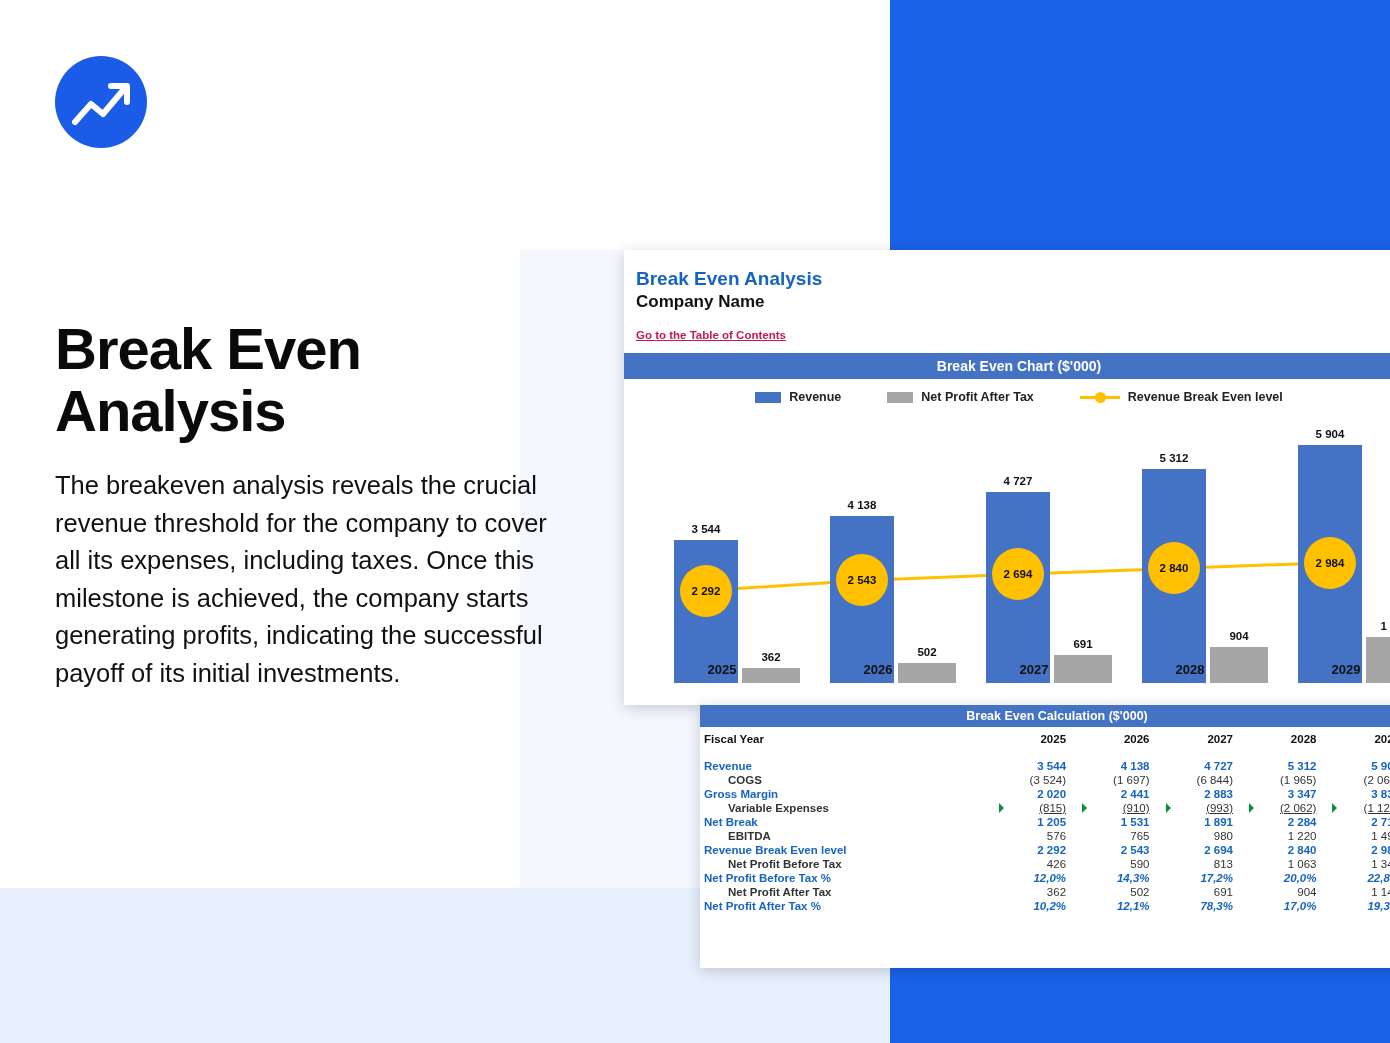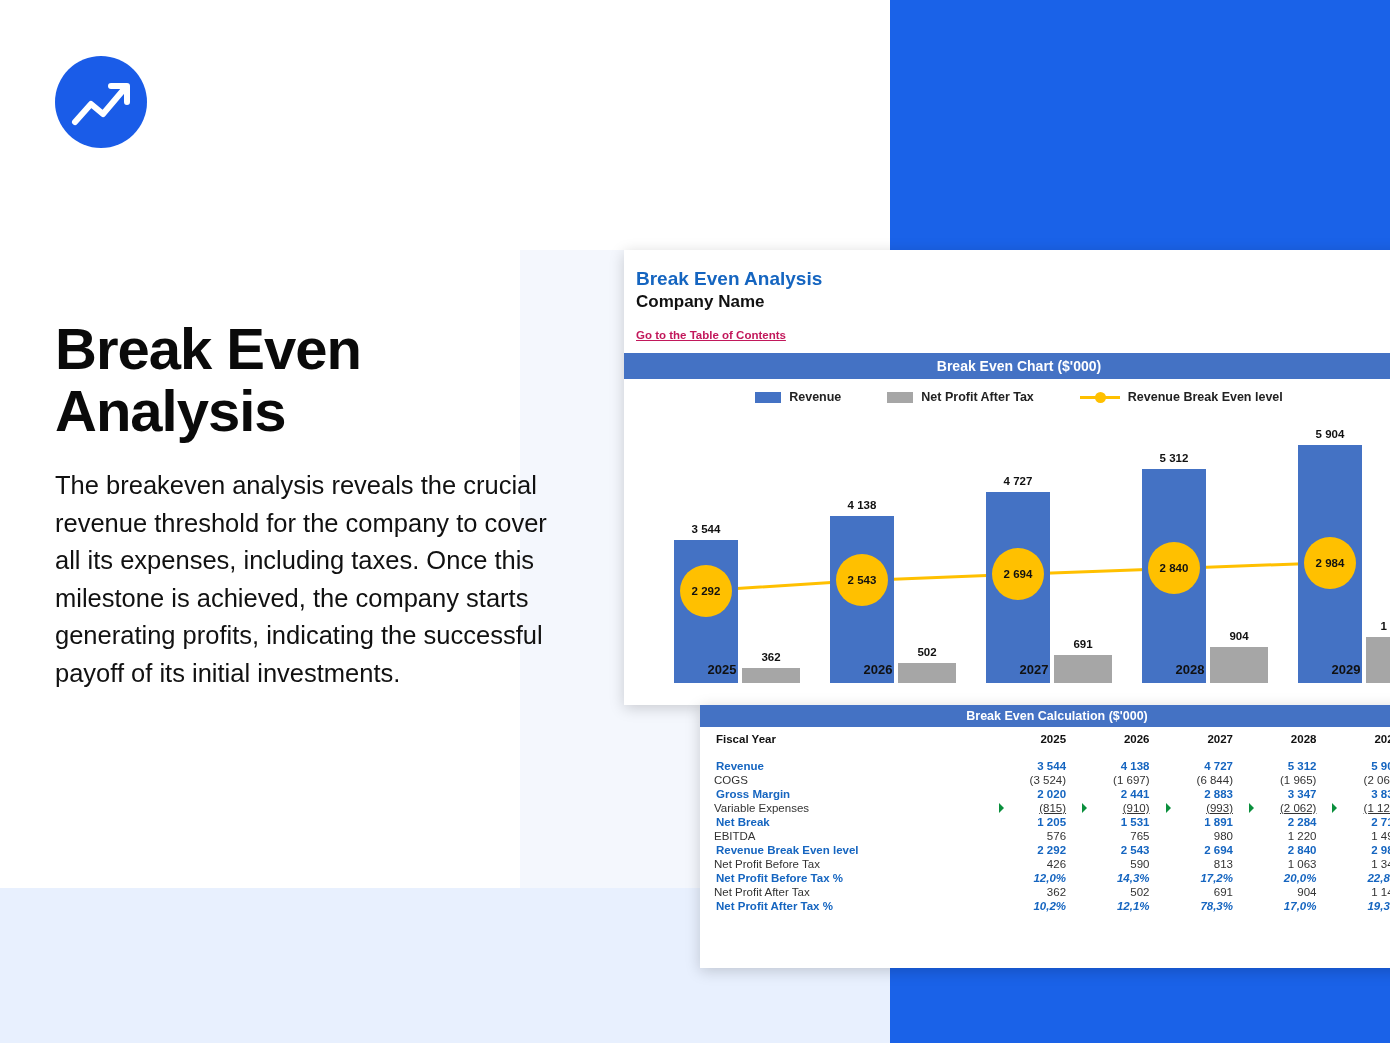--- a/index.html
+++ b/index.html
@@ -117,22 +117,22 @@
   .tablecard {
     position:absolute; left:700px; top:705px; width:714px; height:263px;
     background:#ffffff; box-shadow:0 3px 14px rgba(0,0,0,0.18); overflow:hidden;
   }
   .tband {
     height:22px; background:#4472c4; color:#fff; font-size:12.5px; font-weight:bold;
     display:flex; align-items:center; justify-content:center;
   }
   table { border-collapse:collapse; width:100%; font-size:11.5px; }
   td { padding:1px 0; }
-  .c-label { padding-left:16px; color:#1565c0; font-weight:bold; width:270px; }
-  .c-label.sub { color:#333; font-weight:normal; padding-left:14px; }
+  .c-label { padding-left:4px; color:#1565c0; font-weight:bold; width:270px; }
+  .c-label.sub { color:#333; font-weight:bold; padding-left:28px; }
   .c-num { text-align:right; width:76px; padding-right:14px; color:#1565c0; font-weight:bold; }
   .c-num.sub { color:#333; font-weight:normal; }
   .c-num.pct { font-style:italic; }
   .hdr td { font-weight:bold; color:#111; padding-top:6px; padding-bottom:6px; }
   .hdr .c-label { color:#111; }
   .spacer td { height:8px; }
   .flag { position:relative;text-decoration:underline; }
   .flag::before {
     content:""; position:absolute; left:2px; top:2px; border-left:5px solid #0a8f3c;
     border-bottom:5px solid transparent; border-top:5px solid transparent;

